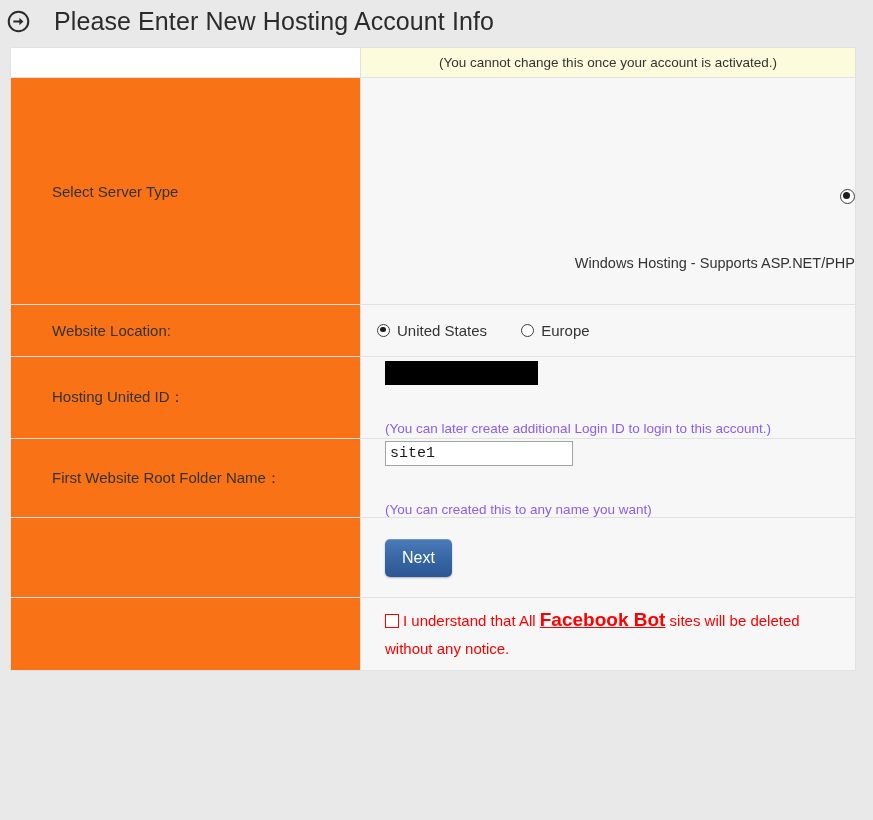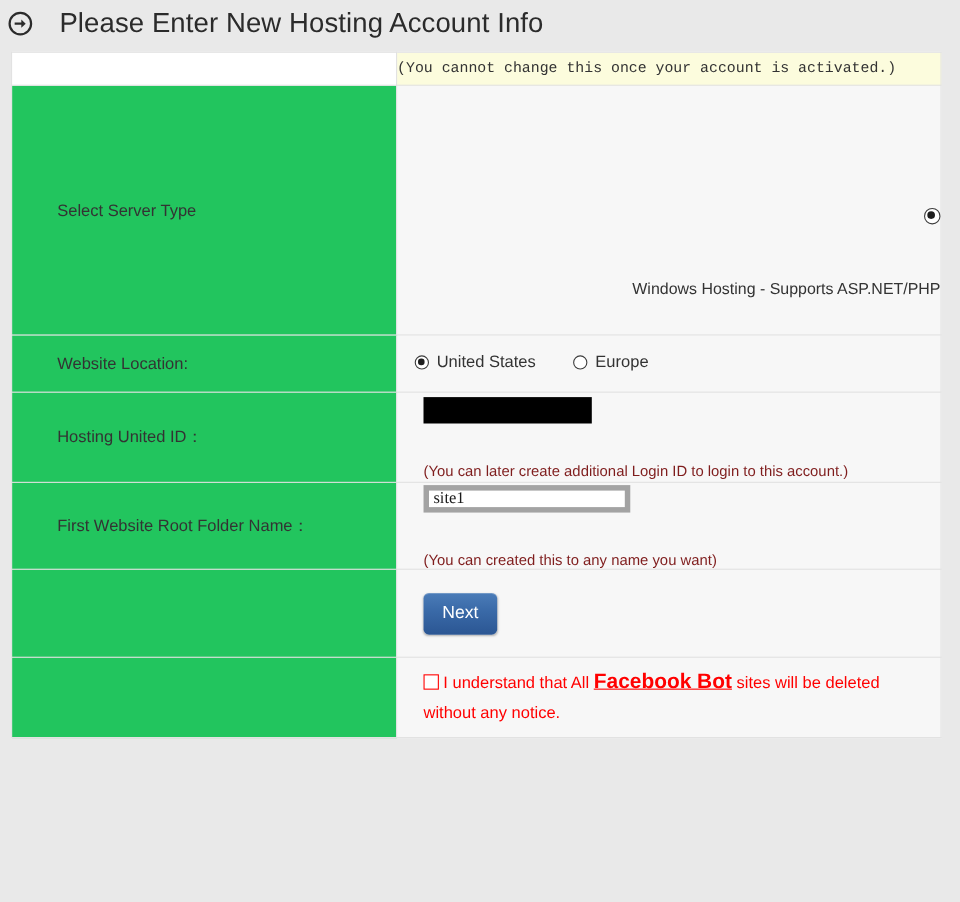--- a/index.html
+++ b/index.html
@@ -50,41 +50,41 @@
     background: #ffffff;
     table-layout: fixed;
   }
   #form-table td {
     border: 1px solid #e2e2e2;
     padding: 0;
     vertical-align: middle;
   }
   #form-table td.label-cell {
     width: 350px;
-    background: #22c55e;
+    background: #f97316;
     font-size: 15px;
     color: #333333;
     padding: 0 0 0 41px;
   }
   #form-table td.field-cell {
     background: #f7f7f7;
     padding: 0 0 0 16px;
     font-size: 15px;
     color: #333333;
   }
 
   
   tr.notice-row td.notice-cell {
     background: #fcfcdd;
     border: 1px solid #e2e2e2;
+    text-align: center;
     font-size: 13.5px;
     color: #333333;
     height: 29px;
     padding: 0;
-    font-family: Liberation Mono, monospace;
   }
   tr.notice-row td.notice-spacer {
     background: #ffffff;
     border-left: 1px solid #d8d8d8;
     border-top: 1px solid #ffffff;
     border-right: 1px solid #e2e2e2;
     border-bottom: 1px solid #ffffff;
   }
 
   
@@ -179,44 +179,44 @@
   
   .acct-cell { height: 79px; padding-top: 2px !important; }
   .redaction-box {
     width: 153px;
     height: 24px;
     background: #000000;
     margin: 0 0 2px 8px;
   }
   .hint {
     font-size: 13.5px;
-    color: #7f1d1d;
+    color: #8b5cf6;
     margin-left: 8px;
     margin-top: 36px;
   }
 
   
   .pwd-cell { height: 59px; }
   .pwd-line {
     display: inline-flex;
     align-items: center;
     gap: 8px;
     font-size: 15px;
     margin-left: 8px;
   }
 
   
   .folder-cell { height: 74px; padding-top: 2px !important; }
   .text-input {
     width: 188px;
     height: 25px;
     box-sizing: border-box;
-    border: 5px solid #a3a3a3;
-    background: #ffffff;
-    font-family: Liberation Serif, serif;
+    border: 1px solid #a3a3a3;
+    background: #ffffff;
+    font-family: Liberation Mono, monospace;
     font-size: 15px;
     color: #1a1a1a;
     padding: 0 4px;
     margin: 0 0 3px 8px;
     display: block;
   }
 
   
   .wtype-cell { height: 74px; padding-top: 2px !important; }
   .select-box {

